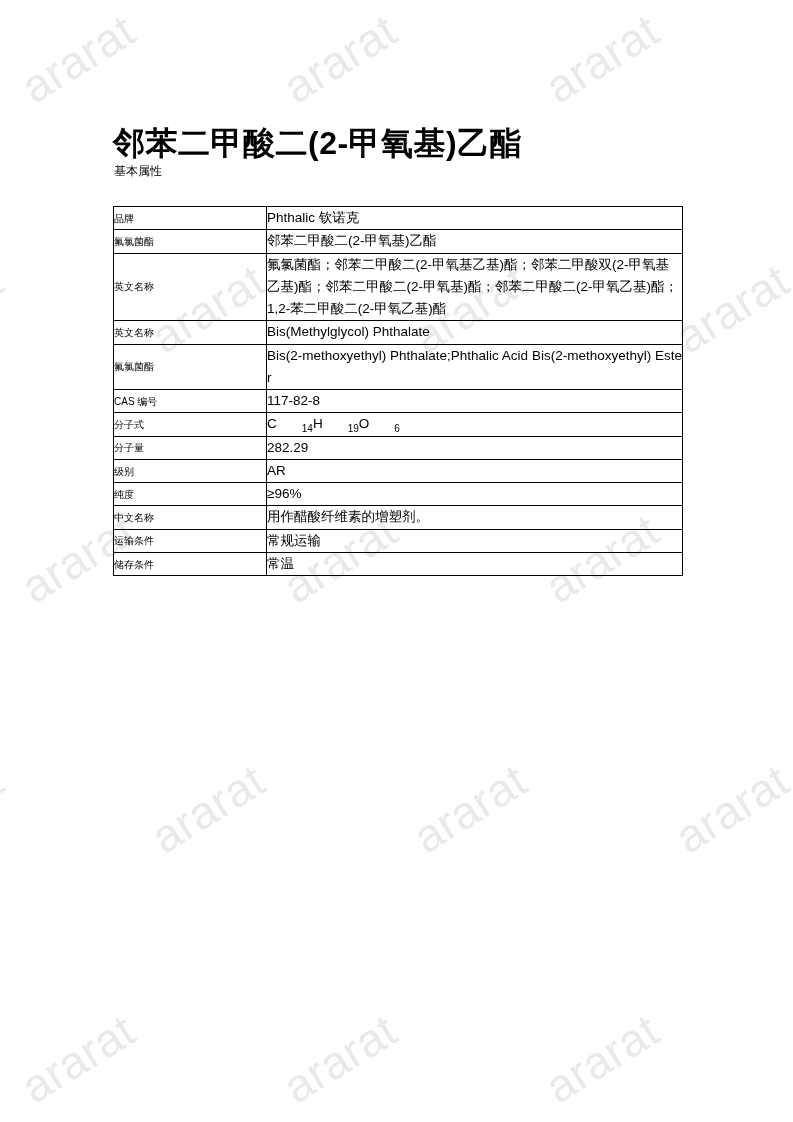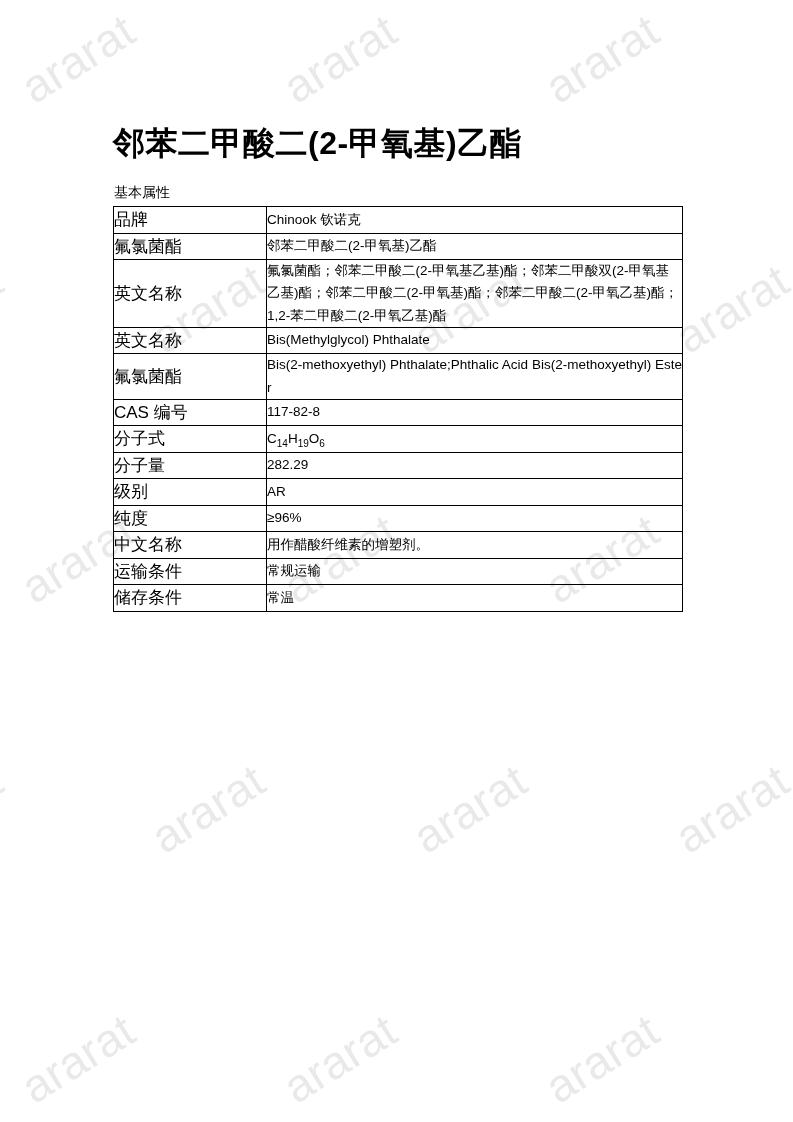--- a/index.html
+++ b/index.html
@@ -50,22 +50,22 @@
     font-size: 32px;
     font-weight: 700;
     line-height: 1.25;
     letter-spacing: 0.5px;
     white-space: nowrap;
   }
 
   #section-subtitle {
     position: absolute;
     left: 114px;
-    top: 183px;
-    font-size: 14px;
+    top: 163px;
+    font-size: 12px;
     font-weight: 400;
     line-height: 1.4;
   }
 
   #props-table-wrap {
     position: absolute;
     left: 113px;
     top: 206px;
     width: 568px;
   }
@@ -78,37 +78,38 @@
   }
   table.props td {
     border: 1px solid #000000;
     padding: 0;
     vertical-align: middle;
     background: transparent;
   }
   td.label-cell {
     width: 152px;
     padding: 7px 0 7px 12px;
-    font-size: 17px;
+    font-size: 10px;
     line-height: 1.5;
   }
   td.value-cell {
     width: 415px;
     padding: 7px 8px 7px 12px;
     font-size: 13.5px;
     line-height: 1.65;
     word-break: break-all;
   }
   td.value-cell.nowrap-val {
     word-break: normal;
   }
   .sub {
     font-size: 10px;
     vertical-align: sub;
     line-height: 0;
+    margin-left: 25px;
   }
 </style>
 </head>
 <body>
 
 <div id="watermark-layer">
     <div class="watermark" style="color: rgb(233, 233, 233); left: 40px; top: 60px;">ararat</div>
     <div class="watermark" style="color: rgb(233, 233, 233); left: 302px; top: 60px;">ararat</div>
     <div class="watermark" style="color: rgb(233, 233, 233); left: 564px; top: 60px;">ararat</div>
     <div class="watermark" style="color: rgb(233, 233, 233); left: -92px; top: 310px;">ararat</div>
@@ -131,21 +132,21 @@
 
   <h1 id="page-title">邻苯二甲酸二(2-甲氧基)乙酯</h1>
 
   <div id="section-subtitle">基本属性</div>
 
   <div id="props-table-wrap">
     <table class="props">
       <tbody id="props-tbody">
           <tr>
             <td class="label-cell">品牌</td>
-            <td class="value-cell">Chinook   钦诺克</td>
+            <td class="value-cell">Phthalic   钦诺克</td>
           </tr>
           <tr>
             <td class="label-cell">氟氯菌酯</td>
             <td class="value-cell">邻苯二甲酸二(2-甲氧基)乙酯</td>
           </tr>
           <tr>
             <td class="label-cell">英文名称</td>
             <td class="value-cell">氟氯菌酯；邻苯二甲酸二(2-甲氧基乙基)酯；邻苯二甲酸双(2-甲氧基乙基)酯；邻苯二甲酸二(2-甲氧基)酯；邻苯二甲酸二(2-甲氧乙基)酯；1,2-苯二甲酸二(2-甲氧乙基)酯</td>
           </tr>
           <tr>

